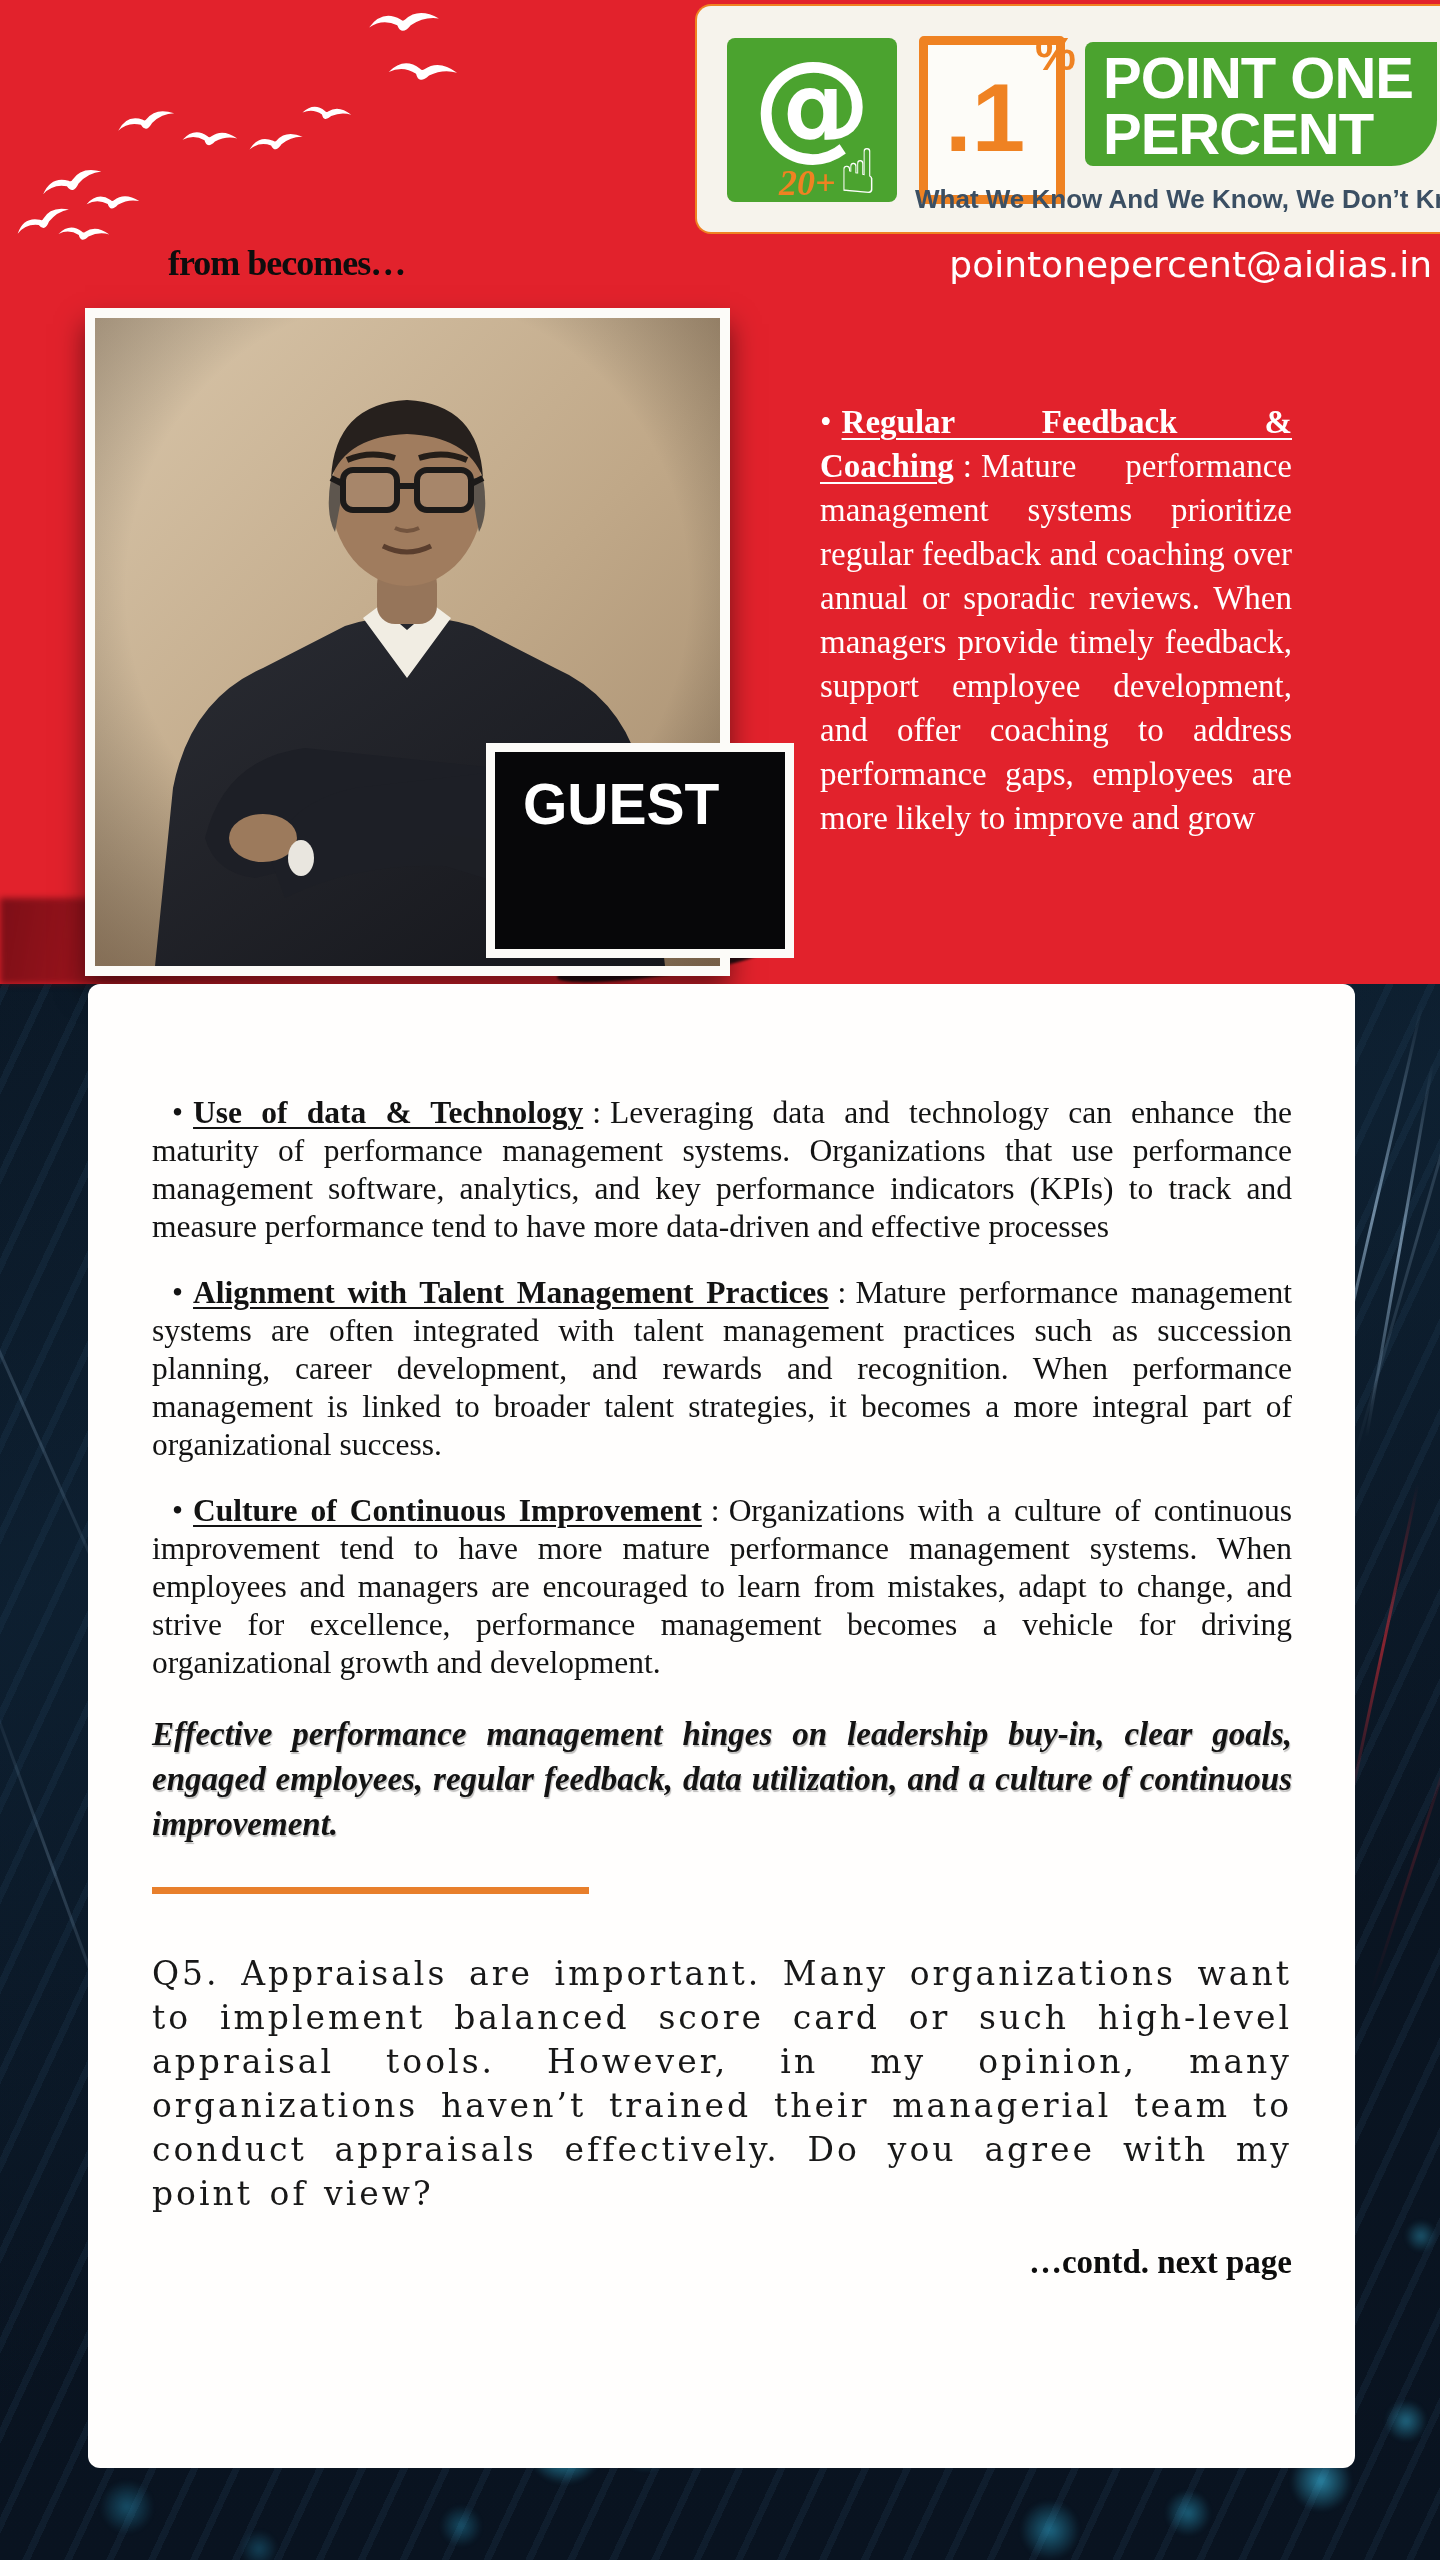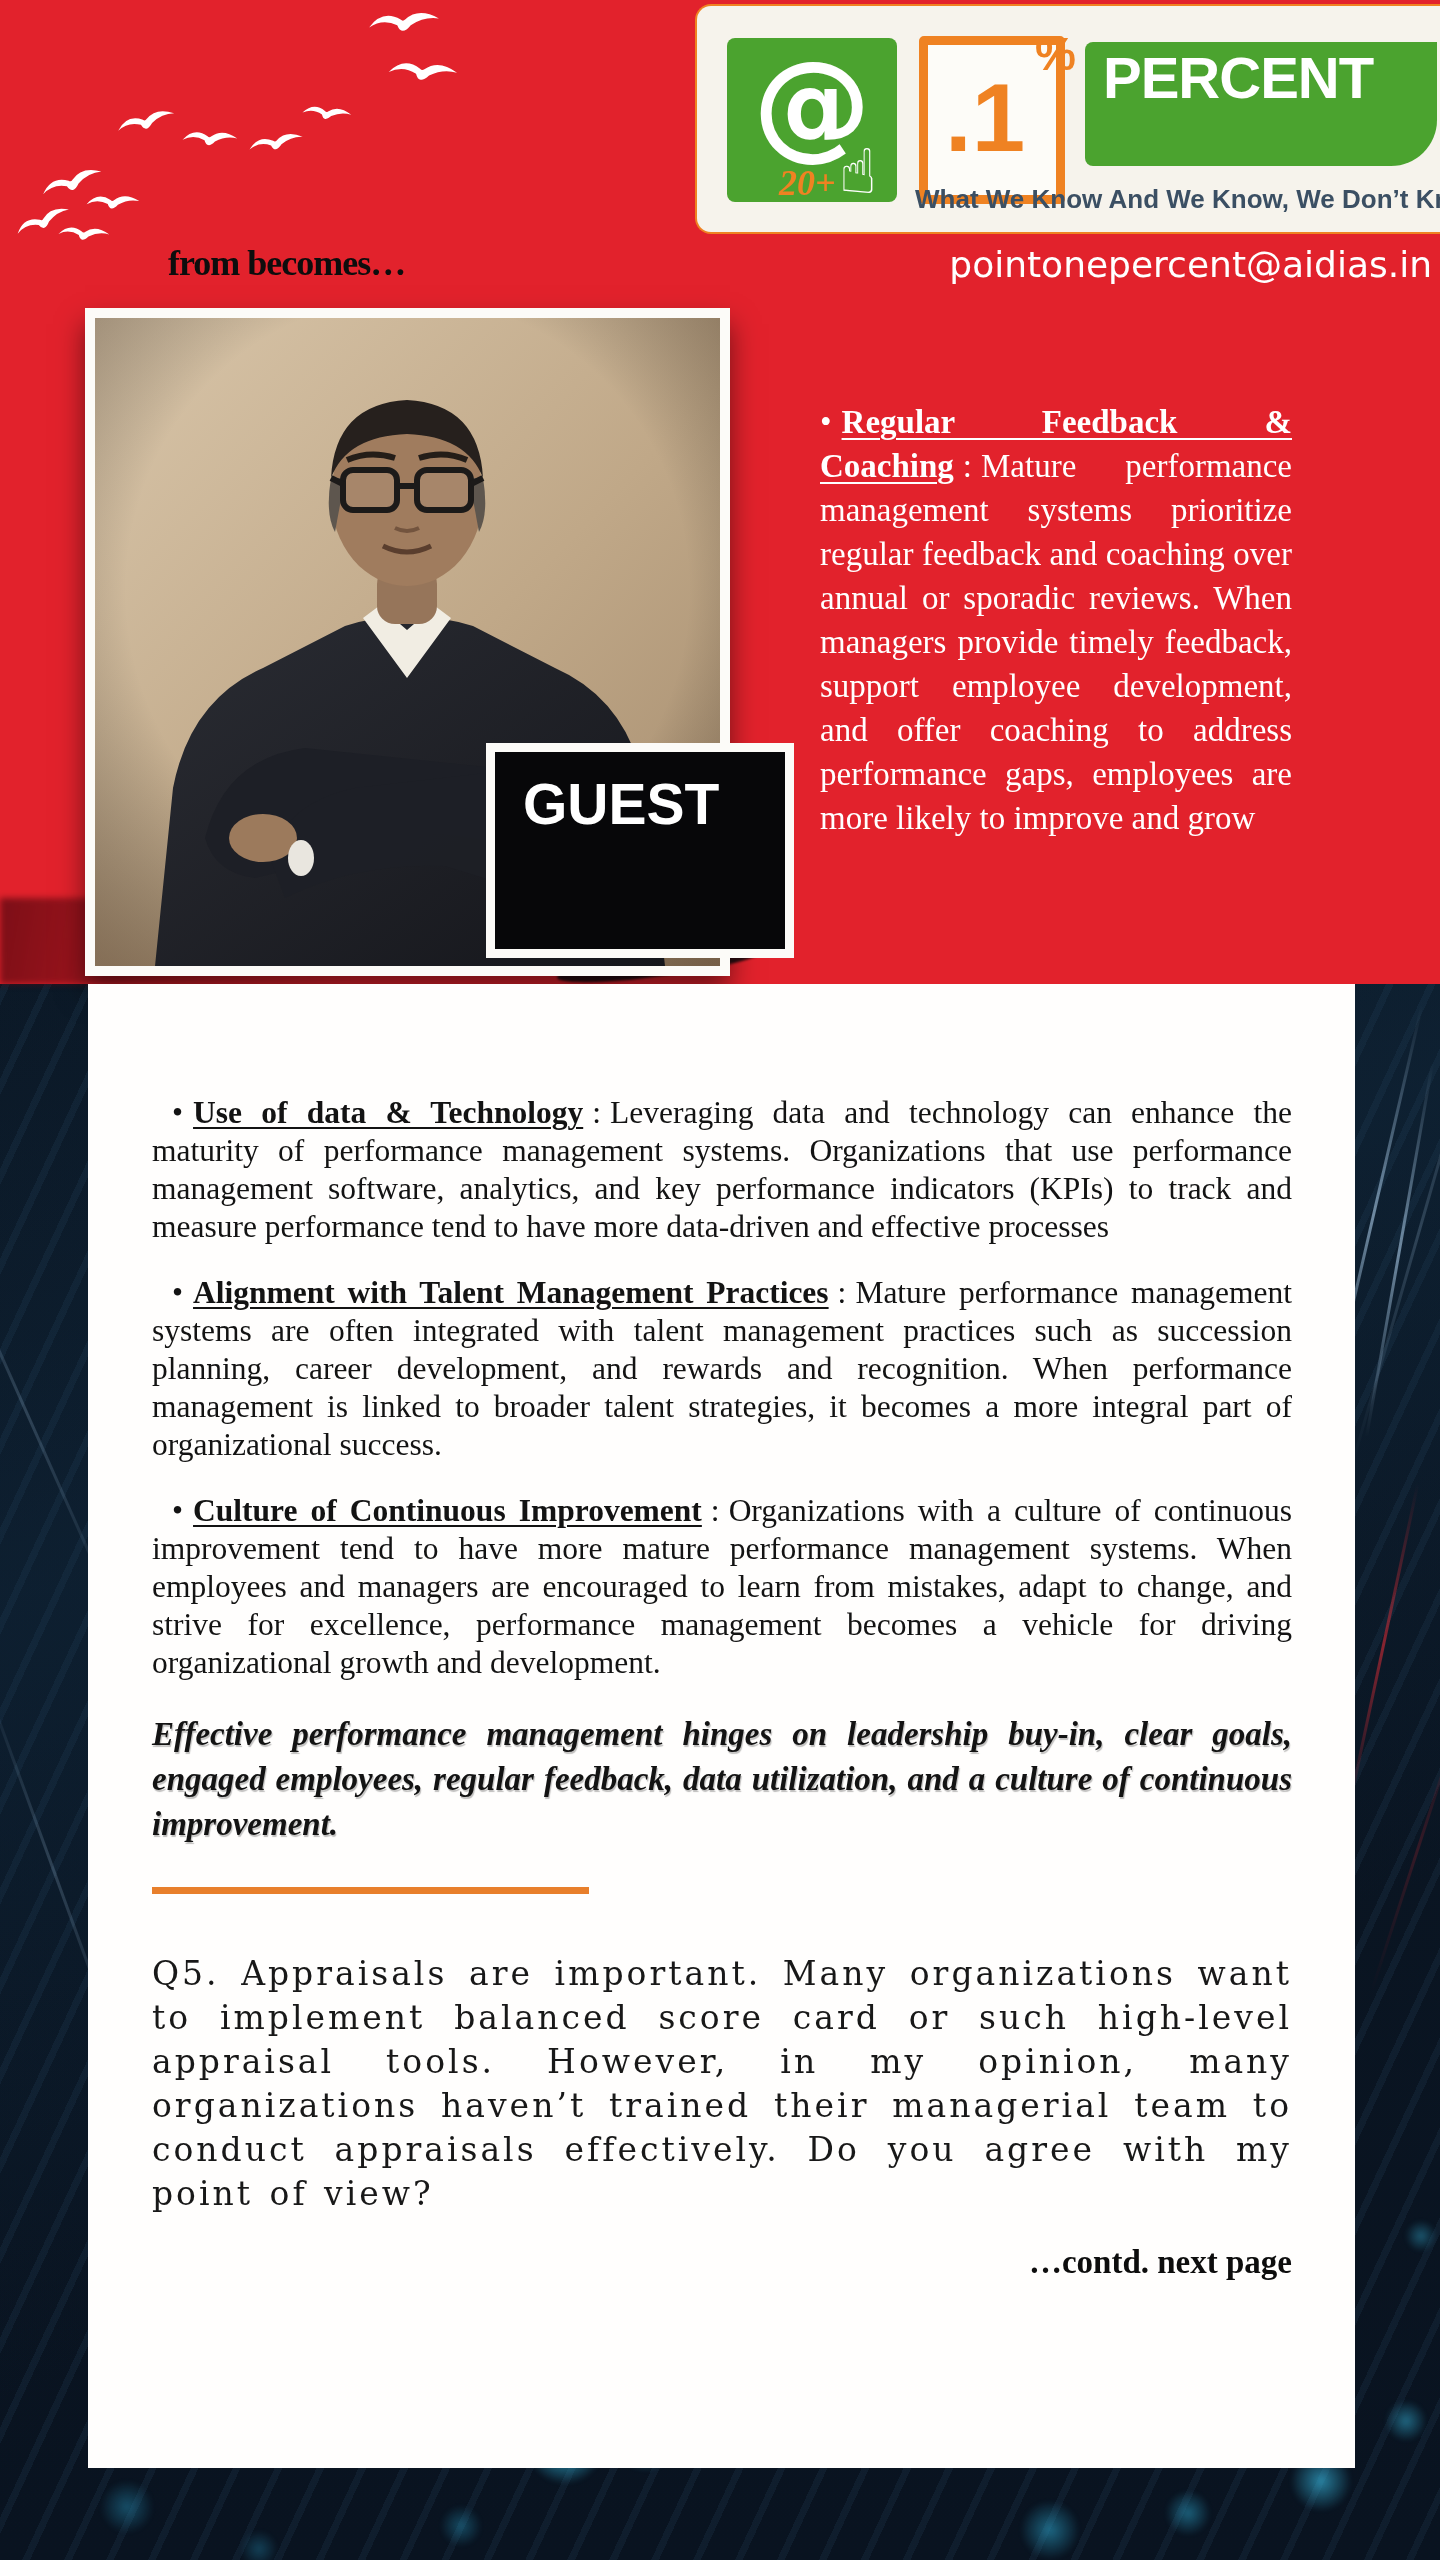--- a/index.html
+++ b/index.html
@@ -72,21 +72,21 @@
     font-family:"Liberation Sans",sans-serif;font-weight:700;font-size:57px;line-height:88px;
     padding:8px 0 0 28px;}
   
   .red-par{position:absolute;left:820px;top:400px;width:472px;
     color:#fff;font-size:33px;line-height:44px;text-align:justify;}
   .red-par .hd{font-weight:700;text-decoration:underline;text-decoration-thickness:2px;text-underline-offset:5px;}
   .blt{margin-right:10px;}
   .colon{margin:0 9px;}
   
   .panel{position:absolute;left:88px;top:984px;width:1267px;height:1484px;
-    background:#fffefd;box-sizing:border-box;padding:110px 63px 0 64px;overflow:hidden;}
+    background:#fffefd;box-sizing:border-box;padding:110px 63px 0 64px;overflow:hidden;border-radius:12px;}
   .panel p{margin:0 0 28px 0;color:#131313;font-size:31.5px;line-height:38px;text-align:justify;}
   .panel p.bullet-par{text-indent:20px;}
   .panel .hd{font-weight:700;text-decoration:underline;text-decoration-thickness:2px;text-underline-offset:4px;}
   .emphasis{margin-top:30px !important;font-weight:700;font-style:italic;font-size:33px !important;
     line-height:45px !important;text-shadow:1px 2px 1px rgba(0,0,0,.25);}
   .divider{width:437px;height:7px;background:#e87f2b;margin-top:40px;}
   .question{margin-top:58px !important;font-family:"DejaVu Serif",serif;font-size:33px !important;
     line-height:44px !important;letter-spacing:3px;word-spacing:3px;color:#181818 !important;}
   .contd{text-align:right;font-weight:700;font-size:33px;color:#0d0d0d;margin-top:15px;
     font-family:"Liberation Serif",serif;}
@@ -156,20 +156,21 @@
   <div class="green-tile">
     <div class="at-glyph">@</div>
     <div class="hand-glyph">☝</div>
     <div class="badge20">20+</div>
   </div>
   <div class="one-tile">
     <div class="dot-one">.1</div>
     <div class="pct">%</div>
   </div>
   <div class="brand-block">
+    <div>POINT ONE</div>
     <div>PERCENT</div>
   </div>
   <div class="tagline">What We Know And We Know, We Don’t Know</div>
 </div>
 
 <div class="from-previous">from becomes…</div>
 <div class="email">pointonepercent@aidias.in</div>
 
 <div class="photo">
   <svg width="625" height="648" viewBox="0 0 625 648">

